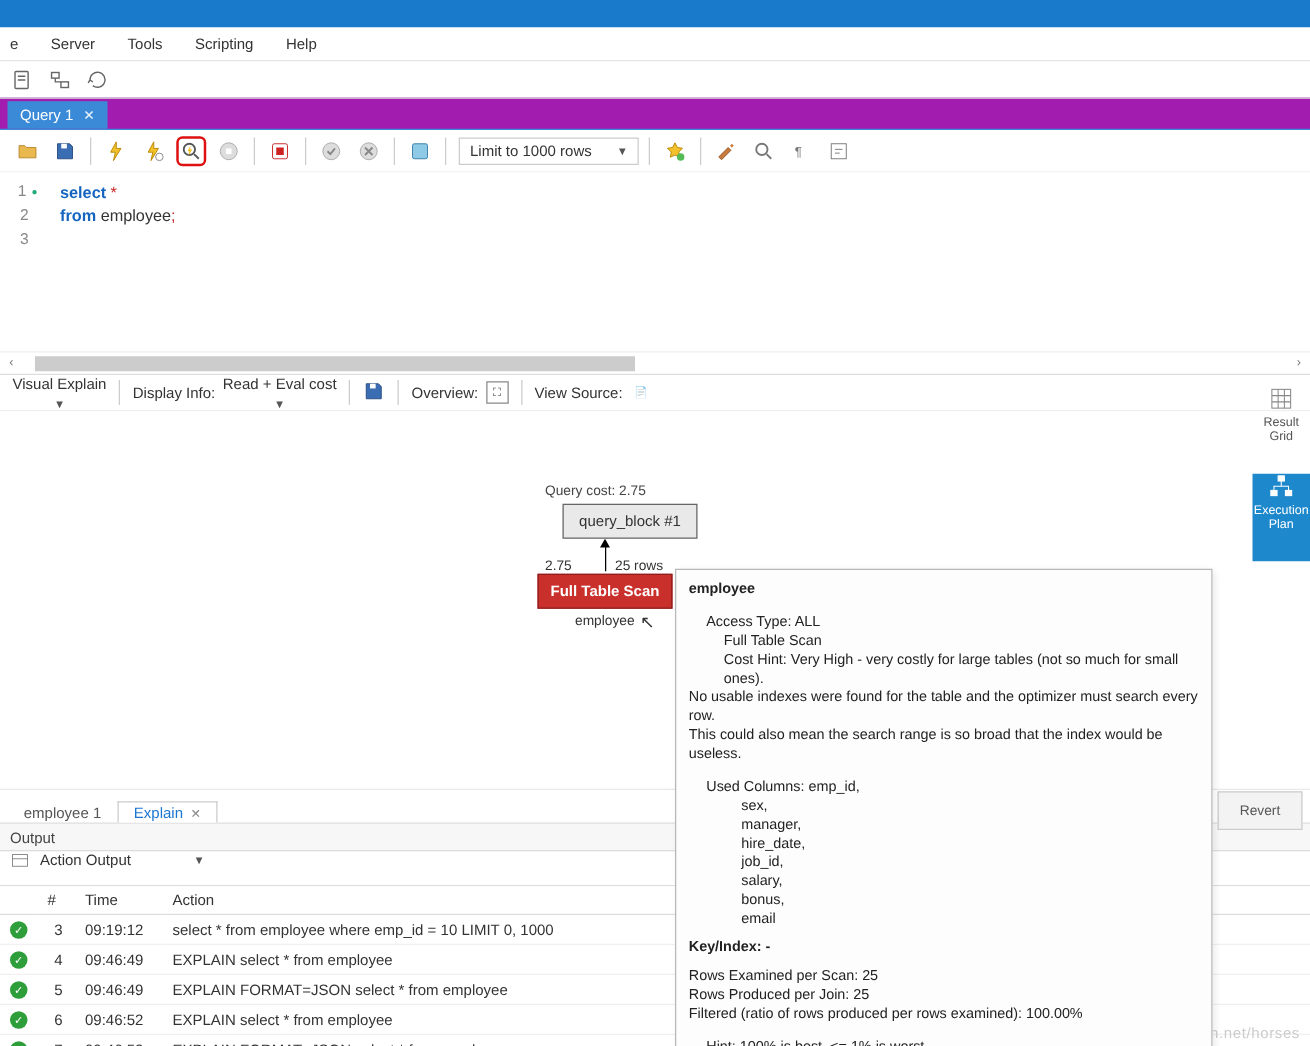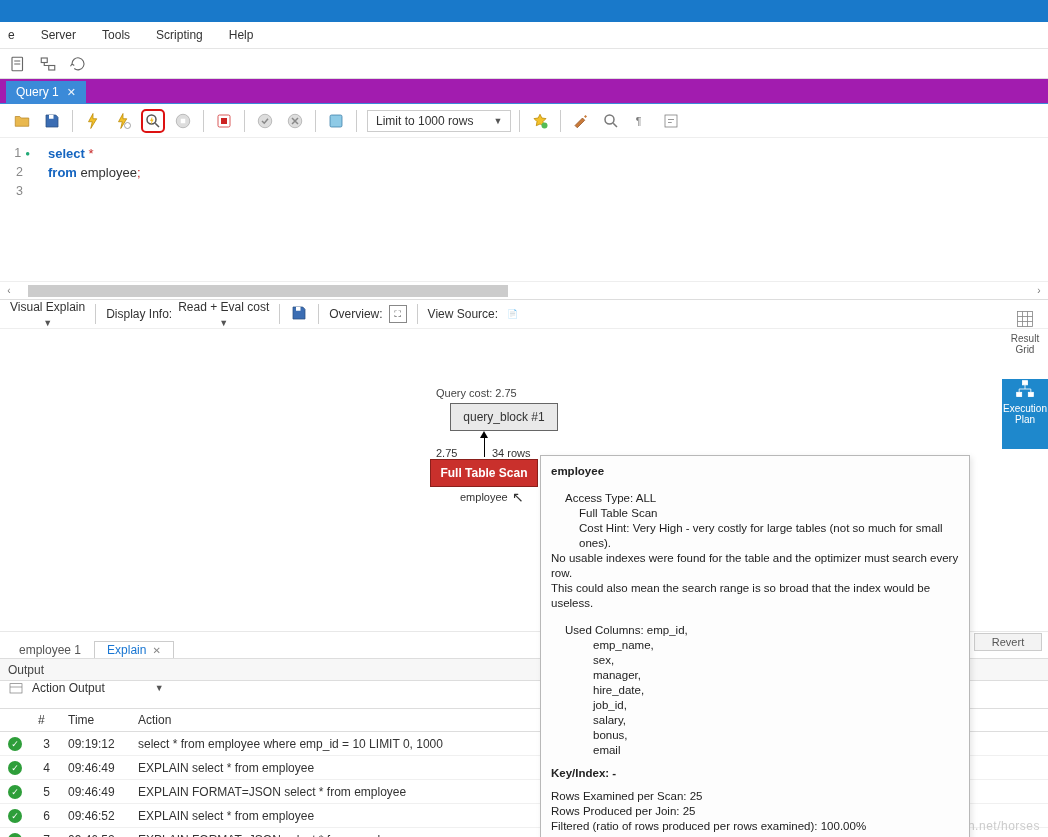--- a/index.html
+++ b/index.html
@@ -77,21 +77,21 @@
 .rp-item { height:70px; display:flex; flex-direction:column; align-items:center; justify-content:flex-start; font-size:10px; color:#555; text-align:center; gap:4px;}
 .rp-item.active { background:#1e88cc; color:#fff;}
 .rp-item svg { width:20px; height:20px;}
 
 
 .lowertabs-wrap { position:relative;}
 .lowertabs { height:28px; display:flex; align-items:flex-end; border-top:1px solid #e8e8e8; border-bottom:1px solid #ddd; padding-left:6px; gap:0;}
 .ltab { padding:1px 12px; font-size:12px; color:#555; border:1px solid transparent; border-bottom:none;}
 .ltab.active { color:#1976d2; background:#fff; border-color:#ccc;}
 .ltab .x { margin-left:6px; font-size:10px; color:#888;}
-.revert-btn { position:absolute; right:6px; top:2px; height:18px; width:68px; border:1px solid #ccc; background:#f3f3f3; font-size:11px; color:#555; display:flex; align-items:center; justify-content:center;}
+.revert-btn { position:absolute; right:6px; top:2px; height:31px; width:68px; border:1px solid #ccc; background:#f3f3f3; font-size:11px; color:#555; display:flex; align-items:center; justify-content:center;}
 
 
 .output-hdr { height:22px; background:#f7f7f7; border-bottom:1px solid #ddd; display:flex; align-items:center; padding:0 8px; color:#444;}
 .output-bar { height:28px; display:flex; align-items:flex-start; padding:0 8px; gap:8px; border-bottom:1px solid #ddd;}
 .output-bar .dd { display:flex; align-items:center; gap:50px;}
 .output-bar .caret { font-size:9px; color:#555;}
 .out-ico svg { width:16px; height:16px;}
 
 
 table.out { width:100%; border-collapse:collapse; font-size:12px;}
@@ -290,21 +290,21 @@
   <span>View Source:</span>
   <span class="boxico" style="border:none;">📄</span>
 </div>
 
 <div class="explain-area">
   <div class="qcost-label">Query cost: 2.75</div>
   <div class="qblock">query_block #1</div>
   <div class="arrowhead"></div>
   <div class="arrow"></div>
   <div class="arr-left">2.75</div>
-  <div class="arr-right">34 rows</div>
+  <div class="arr-right">25 rows</div>
   <div class="scanbox">Full Table Scan</div>
   <div class="emp-label">employee</div>
   <div class="cursor-ico">↖</div>
 </div>
 
 <div class="rightpanel">
   <div class="rp-item">
     <svg viewBox="0 0 24 24">
         <rect x="3" y="3" width="18" height="18" fill="none" stroke="#888"></rect>
         <path d="M3 9h18M3 15h18M9 3v18M15 3v18" stroke="#888"></path>
@@ -325,21 +325,20 @@
 </div>
 
 <div class="tooltip">
   <div><b>employee</b></div>
   <div class="ind1"><span>Access Type: ALL</span></div>
   <div class="ind2"><span>Full Table Scan</span></div>
   <div class="ind2"><span>Cost Hint: Very High - very costly for large tables (not so much for small ones).</span></div>
   <div><span>No usable indexes were found for the table and the optimizer must search every row.</span></div>
   <div><span>This could also mean the search range is so broad that the index would be useless.</span></div>
   <div class="ind1"><span>Used Columns:  emp_id,</span></div>
-  <div class="ind3">emp_name,</div>
   <div class="ind3">sex,</div>
   <div class="ind3">manager,</div>
   <div class="ind3">hire_date,</div>
   <div class="ind3">job_id,</div>
   <div class="ind3">salary,</div>
   <div class="ind3">bonus,</div>
   <div class="ind3">email</div>
   <div style="height:8px;"></div>
   <div><b>Key/Index:  -</b></div>
   <div style="height:8px;"></div>

